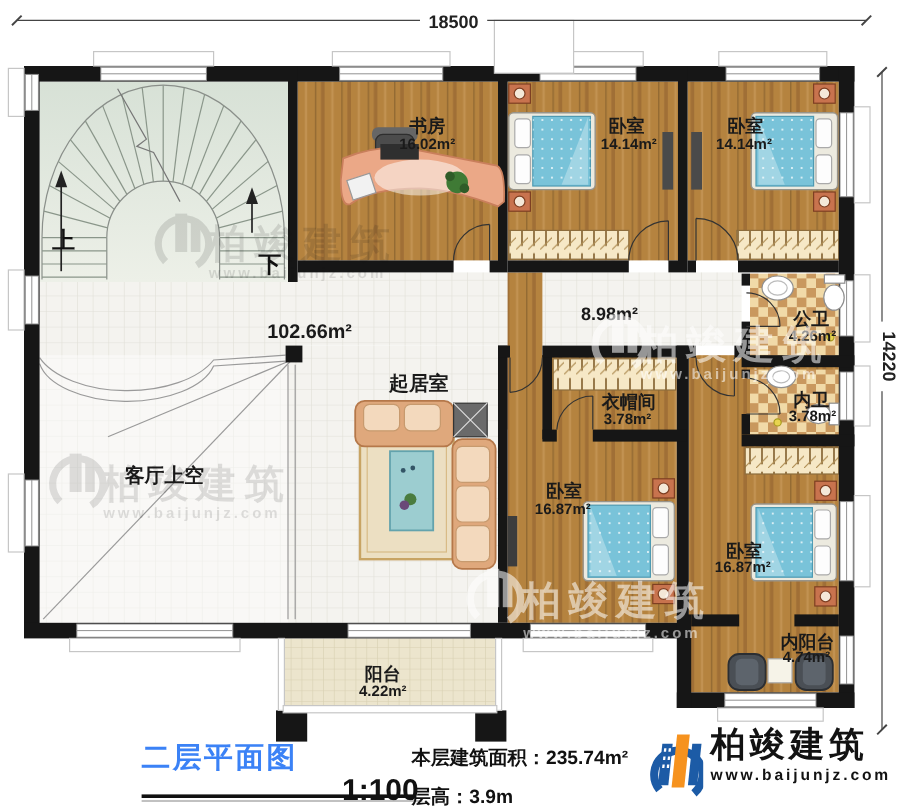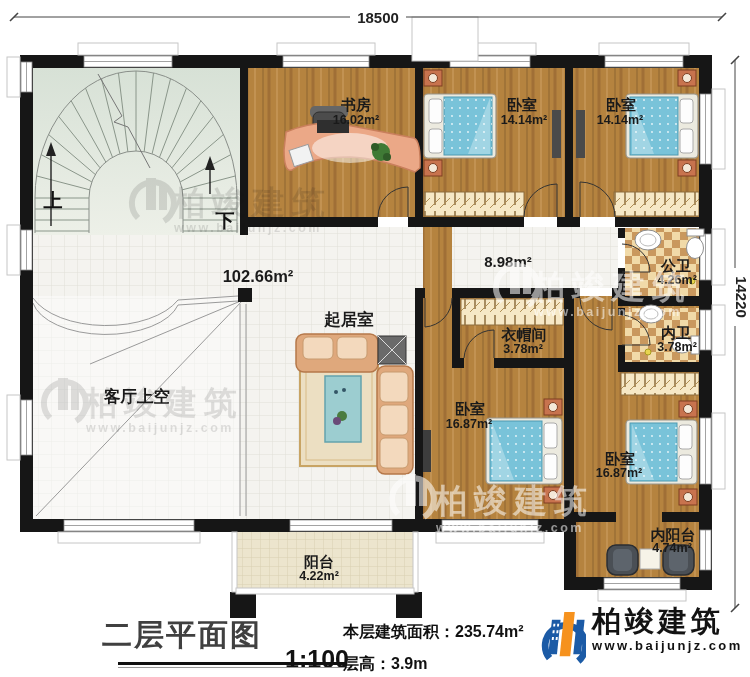--- a/index.html
+++ b/index.html
@@ -9,22 +9,22 @@
   .rn{font-size:15px;font-weight:700;fill:#1a1a1a;}
   .ra{font-size:12.5px;font-weight:700;fill:#1a1a1a;}
   .rb{font-size:16.5px;font-weight:700;fill:#1a1a1a;}
   .rs{font-size:19px;font-weight:700;fill:#111;}
   .dim{font-size:15px;font-weight:700;fill:#222;}
   .wmT{font-size:33px;font-weight:700;letter-spacing:7px;}
   .wmU{font-size:12.5px;font-weight:700;letter-spacing:2.5px;}
   .wm-gray{color:#111;fill:#111;opacity:0.12;}
   .wm-white{color:#fff;fill:#fff;opacity:0.55;}
   #titleblock{position:absolute;left:0;top:598px;width:750px;height:79px;}
-  #tb-title{position:absolute;left:102px;top:22px;font-size:30px;font-weight:700;
-            color:#404040;letter-spacing:2px;line-height:1;}
+  #tb-title{position:absolute;left:118px;top:22px;font-size:24px;font-weight:700;
+            color:#3b82f6;letter-spacing:2px;line-height:1;}
   #tb-scale{position:absolute;left:285px;top:47px;font-size:25px;font-weight:700;color:#111;}
   .tb-ul1{position:absolute;left:118px;top:64px;width:228px;height:3px;background:#111;}
   .tb-ul2{position:absolute;left:118px;top:69px;width:234px;height:1px;background:#999;}
   .tb-line{position:absolute;left:343px;font-size:16px;font-weight:600;color:#111;}
   #tb-area{top:24px;} #tb-height{top:56px;}
   #tb-logo{position:absolute;left:538px;top:8px;display:flex;align-items:flex-start;}
   #logo-text{margin-left:6px;}
   #logo-name{font-size:29px;font-weight:900;color:#121212;letter-spacing:4px;line-height:1.1;}
   #logo-url{font-size:13px;font-weight:700;color:#121212;letter-spacing:2.4px;}
 </style>

